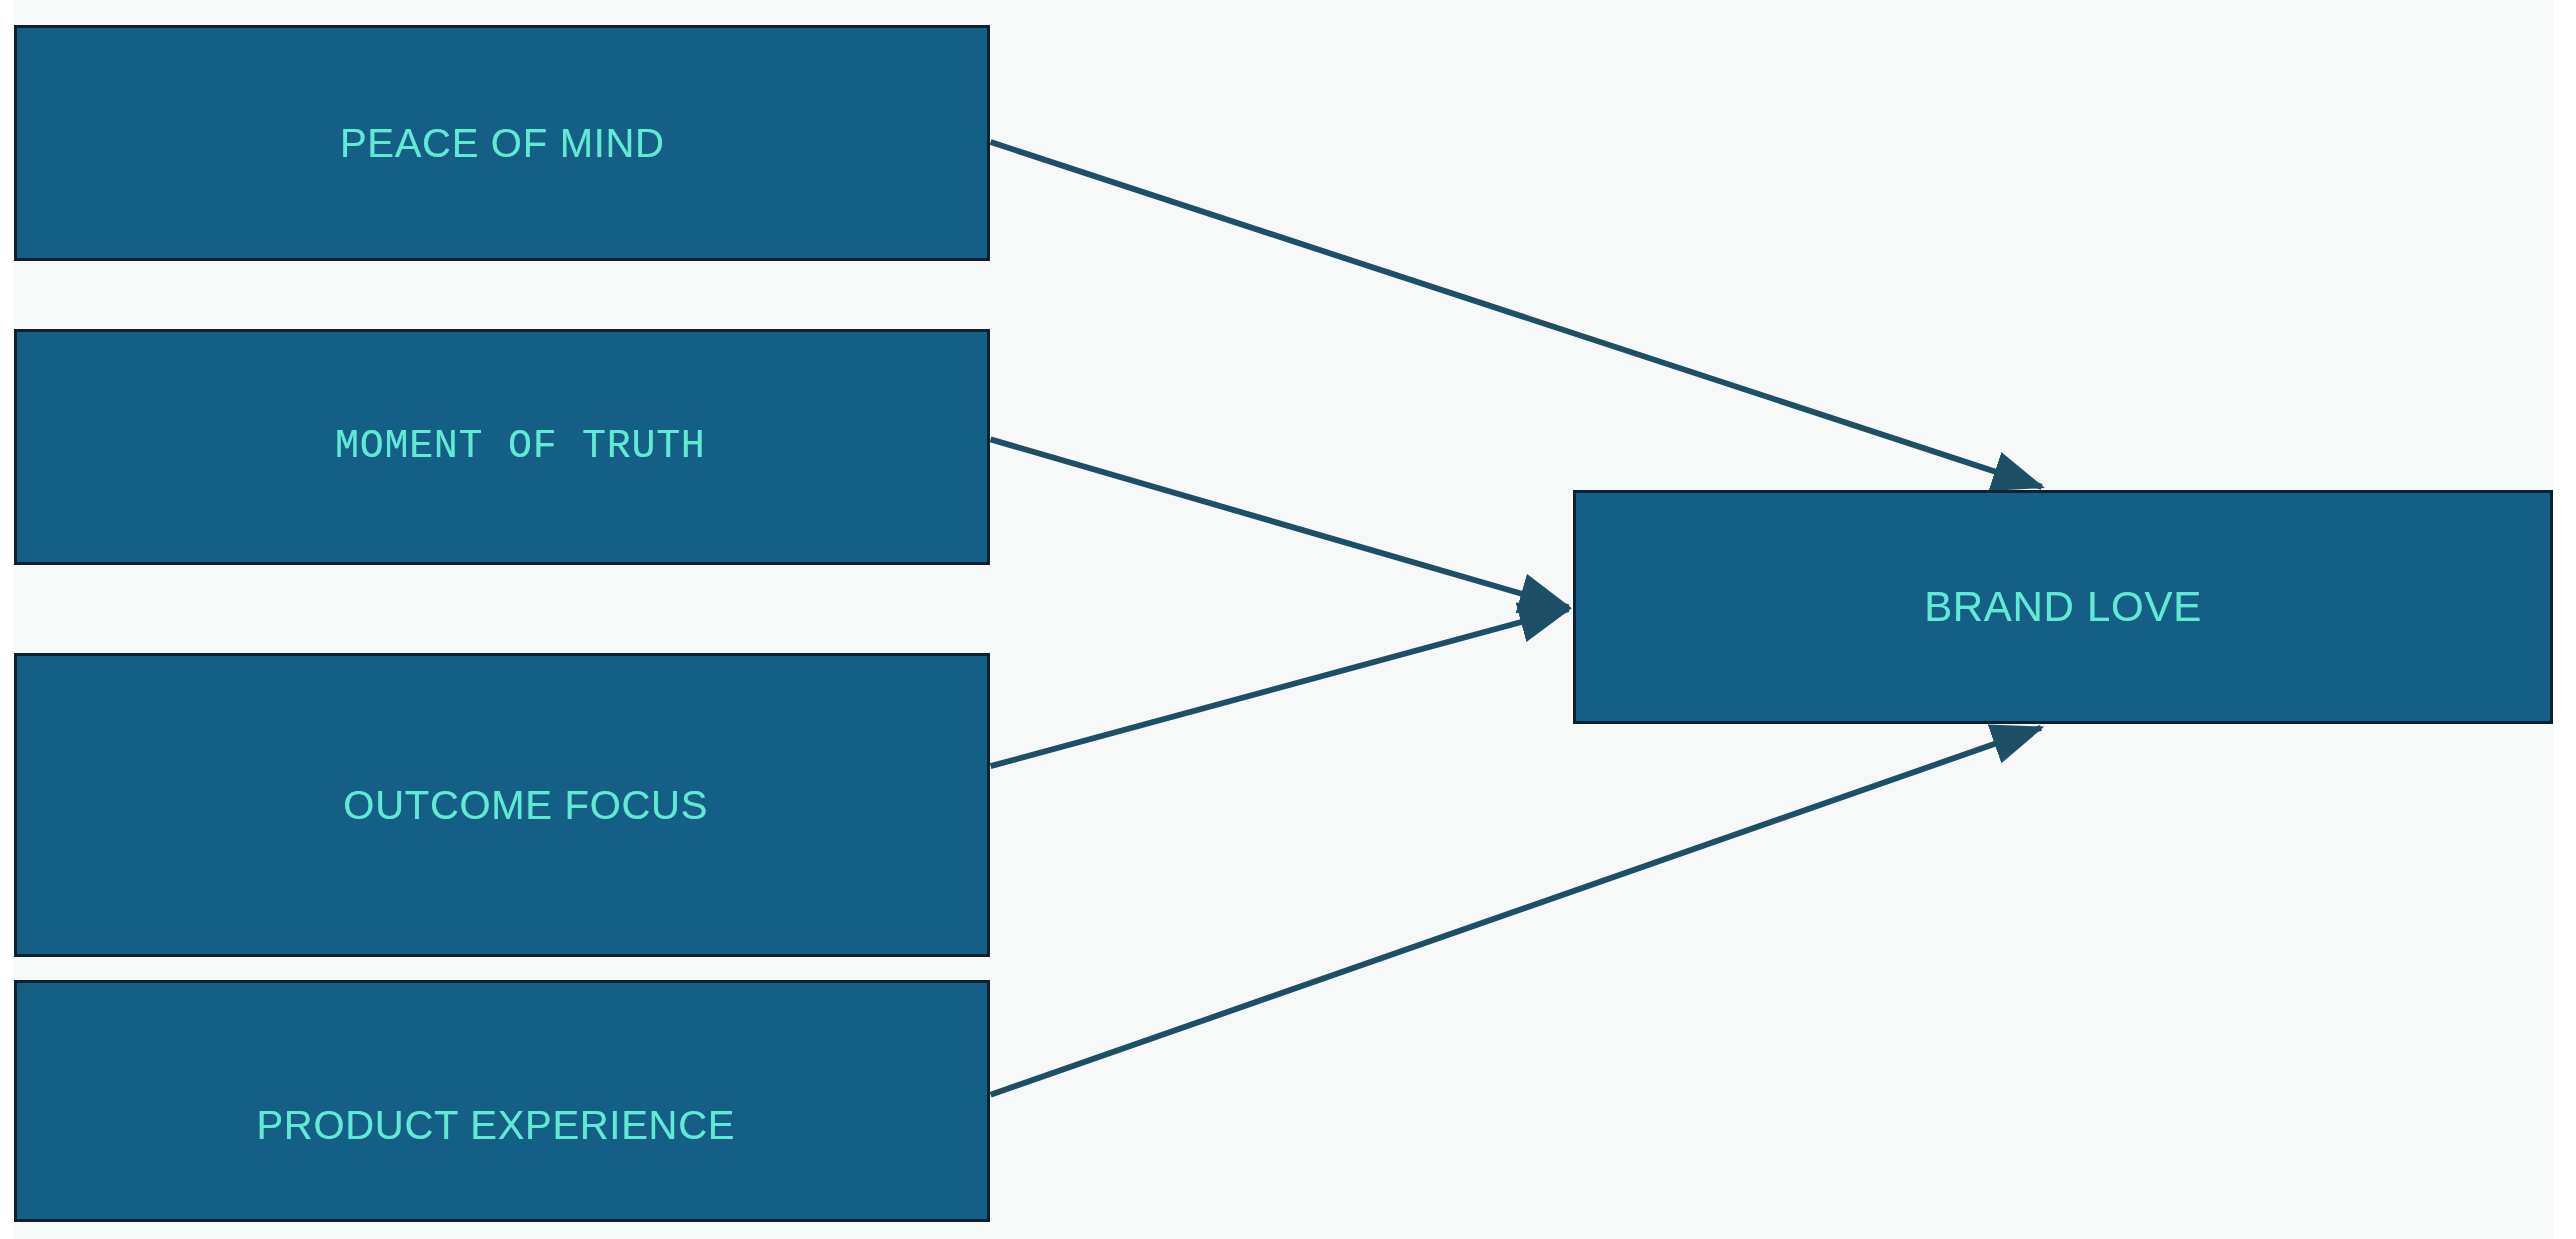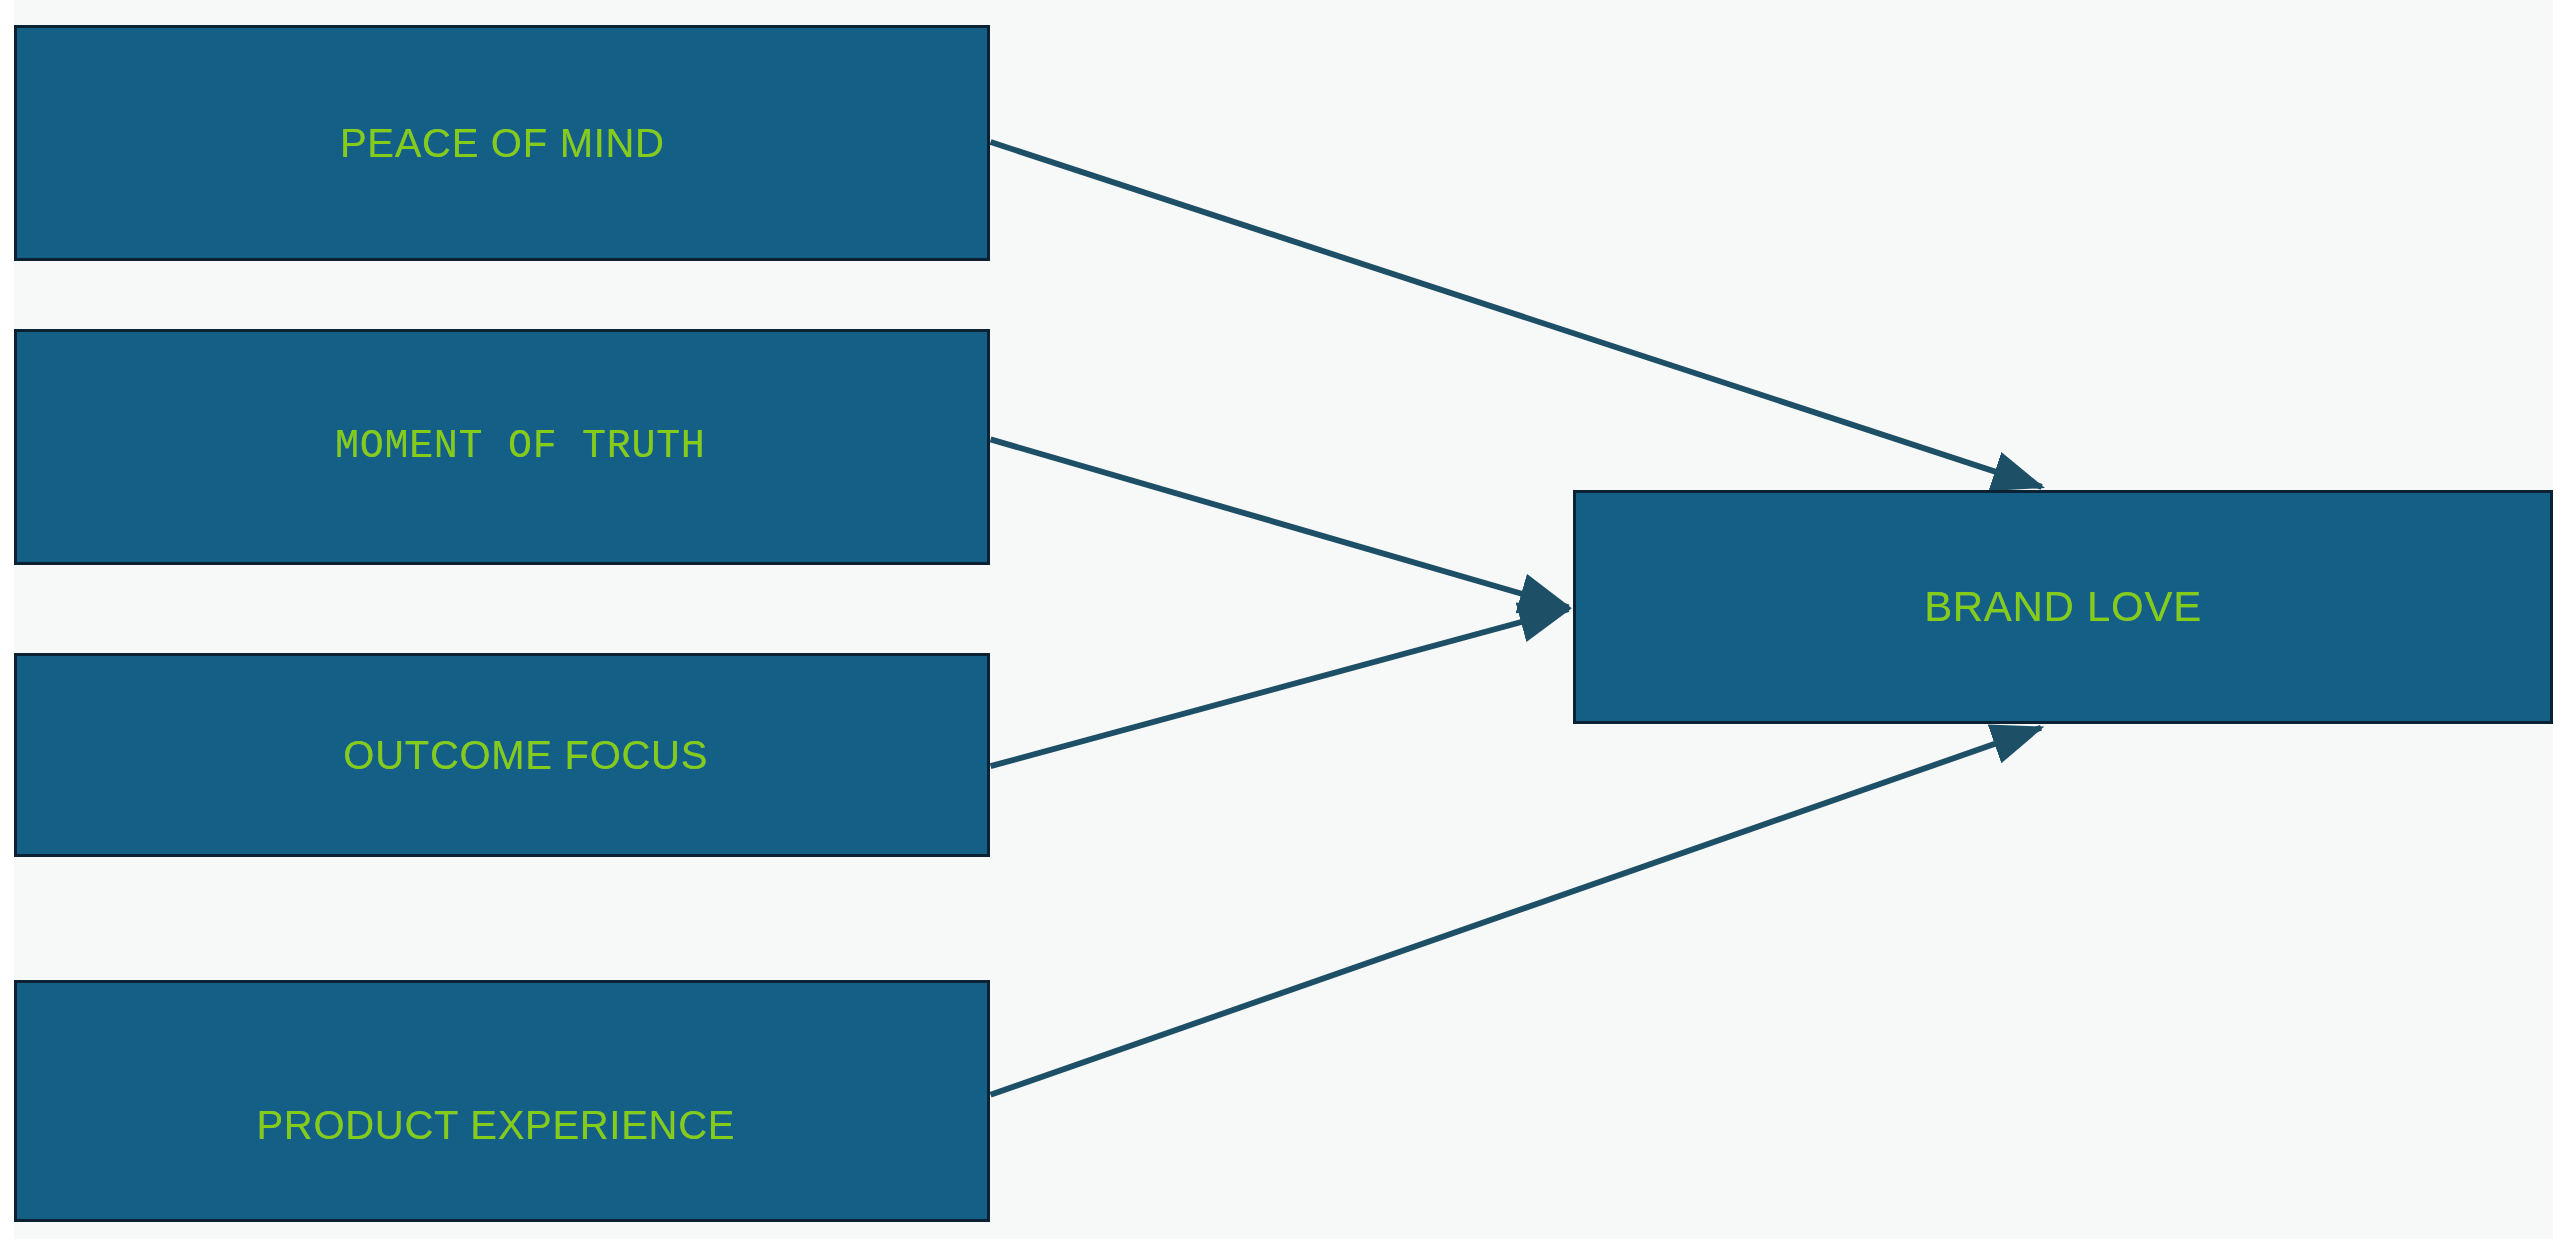--- a/index.html
+++ b/index.html
@@ -31,36 +31,36 @@
   .node {
     position: absolute;
     box-sizing: border-box;
     background: #145f85;
     border: 3.9px solid #0c2233;
     display: flex;
     align-items: center;
     justify-content: center;
   }
   .node-label {
-    color: #84cc16;
+    color: #5eead4;
     font-size: 40px;
     font-weight: 400;
     letter-spacing: 0.7px;
     line-height: 1.05;
     text-align: center;
     white-space: nowrap;
     text-shadow: 0 0 0.7px rgba(255,255,255,0.35);
   }
   .node-label.big {
     font-size: 42px;
   }
   
   #node-peace-of-mind       { left: 14.3px;   top: 25px;   width: 976px; height: 236px; }
   #node-moment-of-truth     { left: 14.3px;   top: 329px;  width: 976px; height: 236px; font-family: Liberation Mono, monospace; }
-  #node-outcome-focus       { left: 14.3px;   top: 653px; width: 976px; height: 204px; }
+  #node-outcome-focus       { left: 14.3px;   top: 653px; width: 976px; height: 304px; }
   #node-product-experience  { left: 14.3px;   top: 980px; width: 976px; height: 242px; }
   #node-brand-love          { left: 1573px; top: 490px;  width: 980px; height: 234px; }
 
   #connectors {
     position: absolute;
     left: 0; top: 0;
     width: 2576px; height: 1240px;
     pointer-events: none;
   }
   

